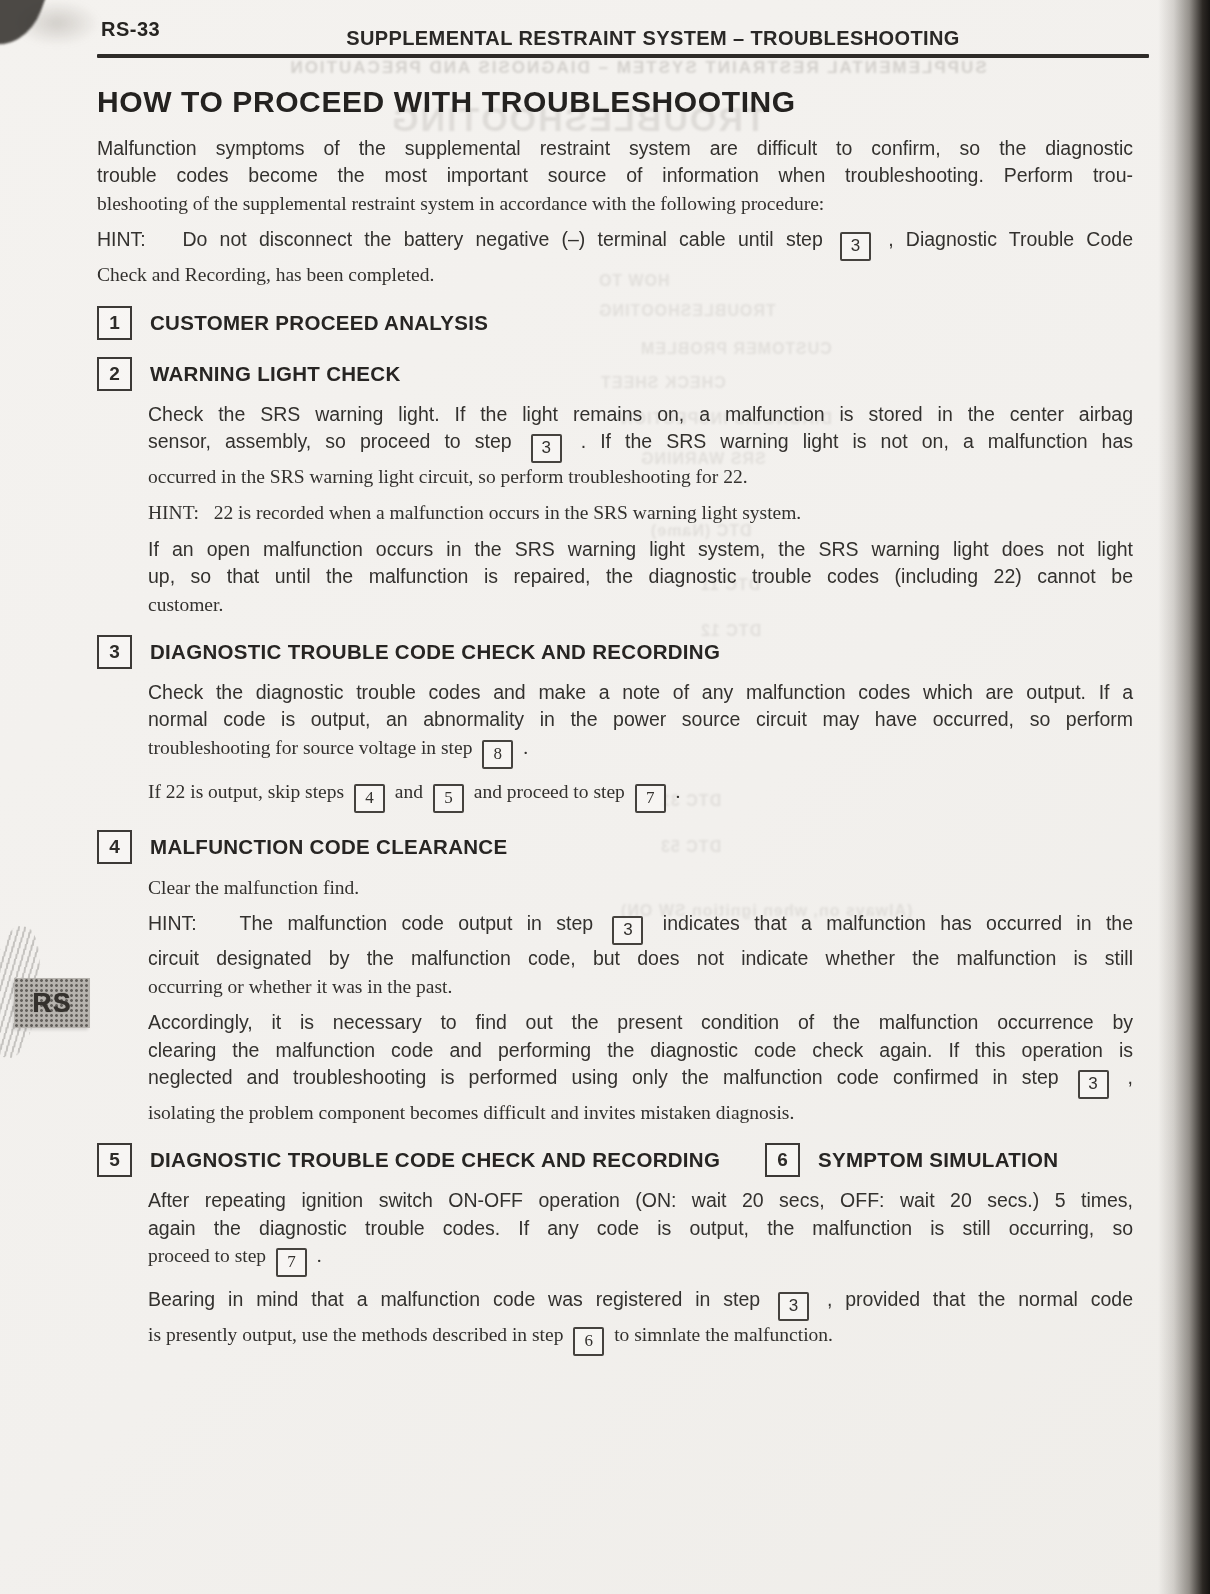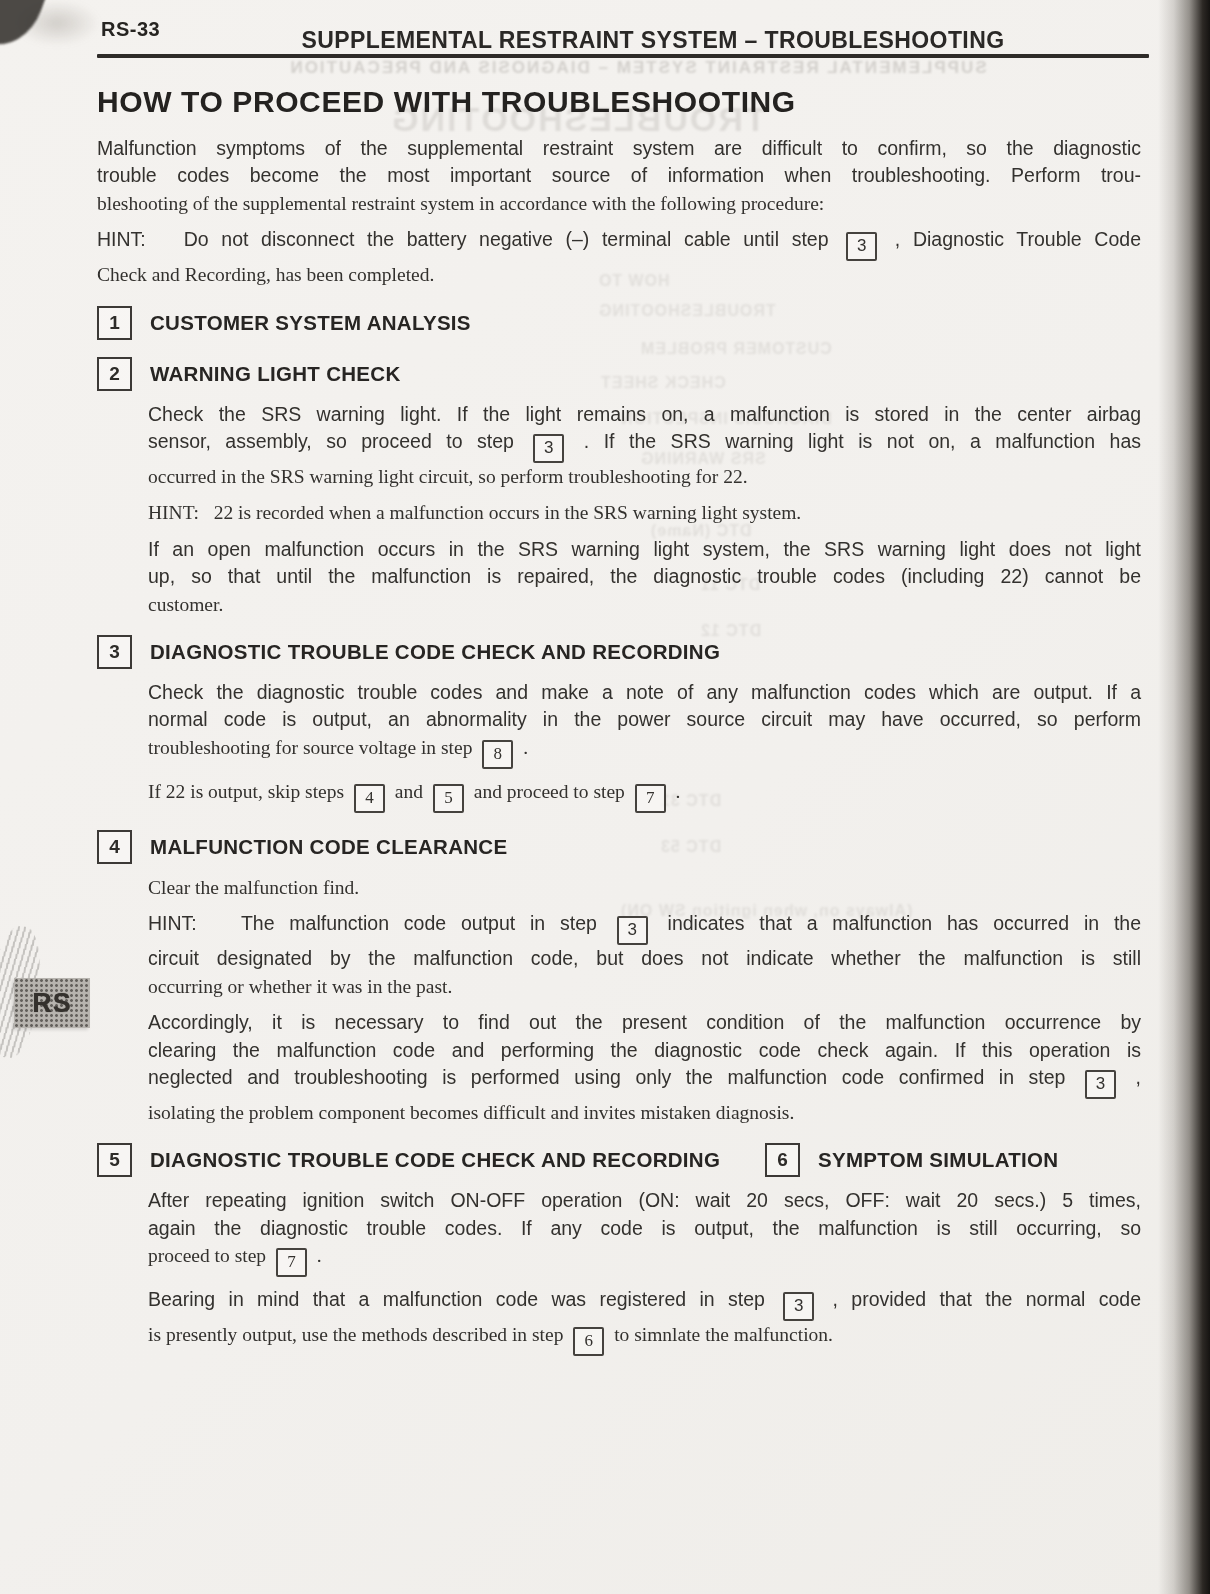--- a/index.html
+++ b/index.html
@@ -31,25 +31,25 @@
     font-weight:bold;filter:blur(1.1px);pointer-events:none;}
   .ghost-header{top:58px;left:215px;width:845px;text-align:center;font-size:17px;
     letter-spacing:2px;opacity:.26;}
   .ghost-title{top:100px;left:390px;font-size:34px;letter-spacing:2px;opacity:.17;}
   .ghost-line{font-size:16px;opacity:.14;letter-spacing:1px;}
   
   .content{position:absolute;left:97px;top:14px;width:1052px;}
   .running-head{position:relative;height:40px;}
   .page-code{position:absolute;left:4px;top:4px;font-weight:bold;font-size:20px;letter-spacing:.5px;color:#262421;}
   .head-title{position:absolute;left:60px;right:0;top:13px;text-align:center;
-    font-weight:bold;font-size:23px;letter-spacing:.4px;color:#2a2826;}
+    font-weight:bold;font-size:20px;letter-spacing:.4px;color:#2a2826;}
   .head-rule{height:4px;background:#2e2b28;border-radius:1px;}
   
   .page-title{font-weight:bold;font-size:30px;letter-spacing:.6px;color:#242220;margin:27px 0 16px 0;}
-  .para{font-size:19.5px;line-height:27.4px;margin:0 8px 9px 0;color:#33312e;}
+  .para{font-size:19.5px;line-height:27.4px;margin:0 16px 9px 0;color:#33312e;}
   .tline{text-align:justify;text-align-last:justify;}
   .tline.last{text-align-last:left;font-family:Liberation Serif, serif;}
   .stepref{display:inline-block;width:27px;height:25px;line-height:23px;border:2px solid #45423e;
     border-radius:2px;text-align:center;text-align-last:center;font-size:17px;vertical-align:-5px;
     margin:0 5px;background:rgba(250,249,246,.6);}
   .step{margin-top:17px;}
   .step-head{position:relative;display:flex;align-items:center;gap:18px;margin-bottom:10px;}
   .numbox{width:31px;height:30px;border:2.5px solid #3c3936;display:flex;align-items:center;
     justify-content:center;font-weight:bold;font-size:19px;background:rgba(250,249,246,.6);flex:0 0 auto;}
   .step-title{font-weight:bold;font-size:20.5px;letter-spacing:.3px;color:#272523;}
@@ -97,21 +97,21 @@
         <div class="tline last">bleshooting of the supplemental restraint system in accordance with the following procedure:</div>
       </div>
     <div class="para">
         <div class="tline">HINT:&nbsp;&nbsp; Do not disconnect the battery negative (–) terminal cable until step <span class="stepref">3</span> , Diagnostic Trouble Code</div>
         <div class="tline last">Check and Recording, has been completed.</div>
       </div>
 
     <div class="step">
       <div class="step-head">
         <span class="numbox">1</span>
-        <span class="step-title">CUSTOMER SYSTEM ANALYSIS</span>
+        <span class="step-title">CUSTOMER PROCEED ANALYSIS</span>
       </div>
     </div>
 
     <div class="step">
       <div class="step-head">
         <span class="numbox">2</span>
         <span class="step-title">WARNING LIGHT CHECK</span>
       </div>
       <div class="step-body">
         <div class="para">

